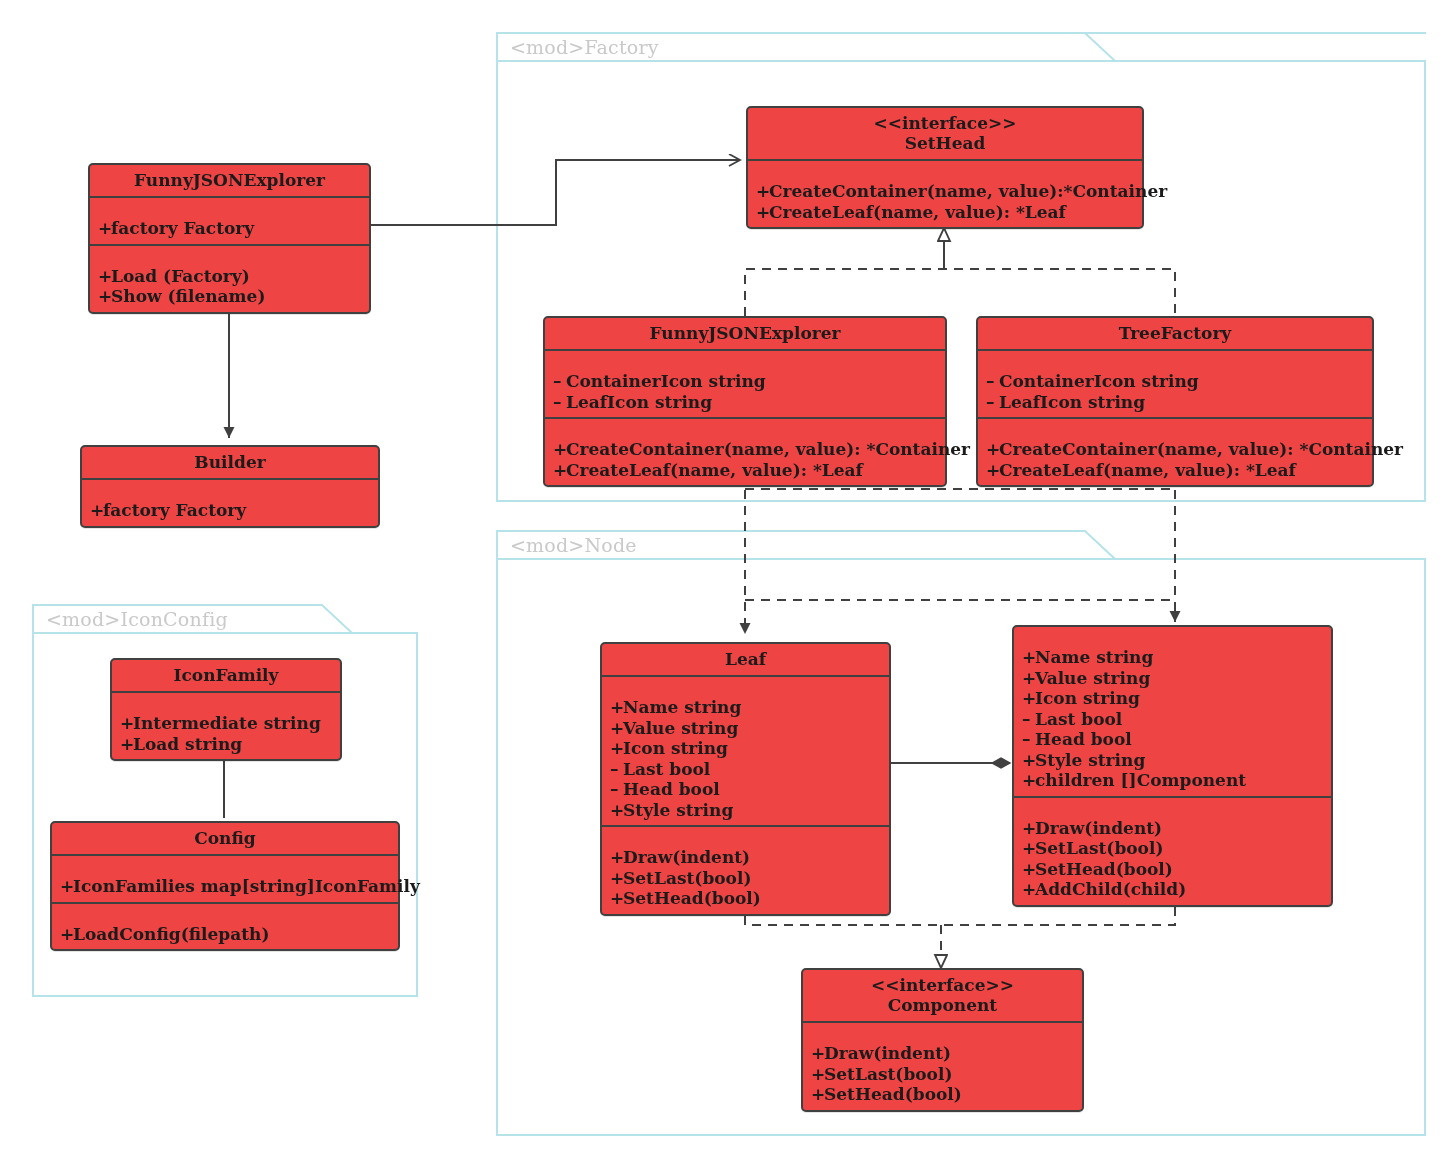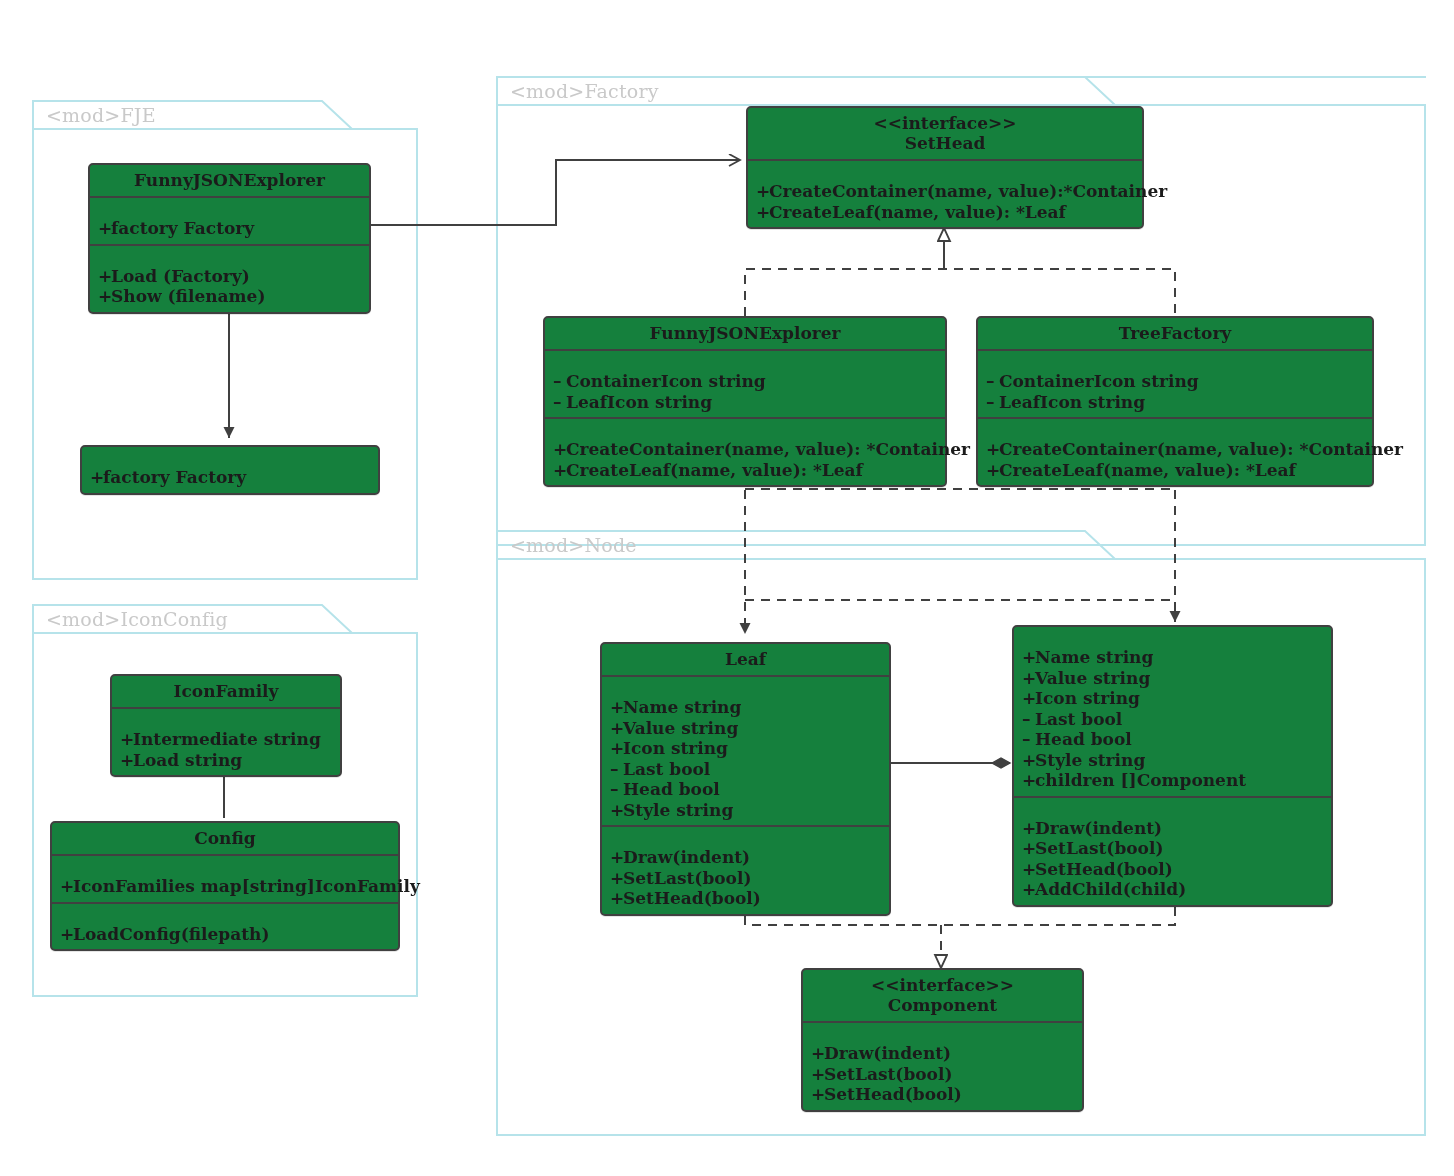--- a/index.html
+++ b/index.html
@@ -9,21 +9,21 @@
 
   .pkg{position:absolute;}
   .pkg .pkg-tab{position:absolute;left:0;top:0;}
   .pkg .pkg-label{
     position:absolute;left:14px;top:4px;
     color:#c9c9c9;font-size:19px;letter-spacing:.2px;white-space:nowrap;
     font-family:"DejaVu Serif","Liberation Serif",serif;
   }
 
   .cls{
-    position:absolute;background:#15803d;border:2px solid #404040;border-radius:5px;
+    position:absolute;background:#ef4444;border:2px solid #404040;border-radius:5px;
     box-sizing:border-box;box-shadow:0 1px 0 rgba(0,0,0,.10);
   }
   .cls .sec{border-bottom:2px solid #404040;}
   .cls .sec:last-child{border-bottom:none;}
   .cls .title{
     text-align:center;font-weight:bold;font-size:17px;color:#1b1b1b;
     padding:5px 6px 6px 6px;line-height:20px;white-space:nowrap;
   }
   .cls .title .stereo{display:block;font-weight:bold;font-size:17px;}
   .cls .rows{padding:20px 6px 5px 8px;}
@@ -31,37 +31,30 @@
   .row .vis{display:inline-block;width:13px;font-weight:bold;}
   .row .vis.plus::before{content:"\002B";}
   .row .vis.minus::before{content:"\2013";}
   .row .txt{font-weight:bold;}
 </style>
 </head>
 <body>
 
 <div id="stage">
 
-  <div class="pkg" style="left:32px;top:100px;width:386px;height:480px;">
-    <svg class="pkg-tab" width="386" height="480">
-      <path d="M1,29 L1,1 L290,1 L320,29 L385,29 L385,479 L1,479 Z" fill="none" stroke="#b6e3ea" stroke-width="2"></path>
-      <line x1="1" y1="29" x2="385" y2="29" stroke="#b6e3ea" stroke-width="2"></line>
-    </svg>
-    <span class="pkg-label">&lt;mod&gt;FJE</span>
-  </div>
 
   <div class="pkg" style="left:32px;top:604px;width:386px;height:393px;">
     <svg class="pkg-tab" width="386" height="393">
       <path d="M1,29 L1,1 L290,1 L320,29 L385,29 L385,392 L1,392 Z" fill="none" stroke="#b6e3ea" stroke-width="2"></path>
       <line x1="1" y1="29" x2="385" y2="29" stroke="#b6e3ea" stroke-width="2"></line>
     </svg>
     <span class="pkg-label">&lt;mod&gt;IconConfig</span>
   </div>
 
-  <div class="pkg" style="left:496px;top:32px;width:930px;height:470px;margin-top:44px;">
+  <div class="pkg" style="left:496px;top:32px;width:930px;height:470px;">
     <svg class="pkg-tab" width="930" height="470">
       <path d="M1,29 L1,1 L1090,1 L1120,29 L929,29 L929,469 L1,469 Z" fill="none" stroke="#b6e3ea" stroke-width="2"></path>
       <path d="M1,1 L589,1 L619,29 L929,29" fill="none" stroke="#b6e3ea" stroke-width="2"></path>
       <line x1="1" y1="29" x2="929" y2="29" stroke="#b6e3ea" stroke-width="2"></line>
     </svg>
     <span class="pkg-label">&lt;mod&gt;Factory</span>
   </div>
 
   <div class="pkg" style="left:496px;top:530px;width:930px;height:606px;text-align:center;">
     <svg class="pkg-tab" width="930" height="606">
@@ -119,26 +112,29 @@
     <div class="sec rows">
       <div class="row"><span class="vis plus"></span><span class="txt">factory Factory</span></div>
     </div>
     <div class="sec rows">
       <div class="row"><span class="vis plus"></span><span class="txt">Load (Factory)</span></div>
       <div class="row"><span class="vis plus"></span><span class="txt">Show (filename)</span></div>
     </div>
   </div>
 
   <div class="cls" style="left:80px;top:445px;width:300px;">
+    <div class="sec">
+      <div class="title">Builder</div>
+    </div>
     <div class="sec rows">
       <div class="row"><span class="vis plus"></span><span class="txt">factory Factory</span></div>
     </div>
   </div>
 
-  <div class="cls" style="left:110px;top:674px;width:232px;">
+  <div class="cls" style="left:110px;top:658px;width:232px;">
     <div class="sec">
       <div class="title">IconFamily</div>
     </div>
     <div class="sec rows">
       <div class="row"><span class="vis plus"></span><span class="txt">Intermediate string</span></div>
       <div class="row"><span class="vis plus"></span><span class="txt">Load string</span></div>
     </div>
   </div>
 
   <div class="cls" style="left:50px;top:821px;width:350px;">

